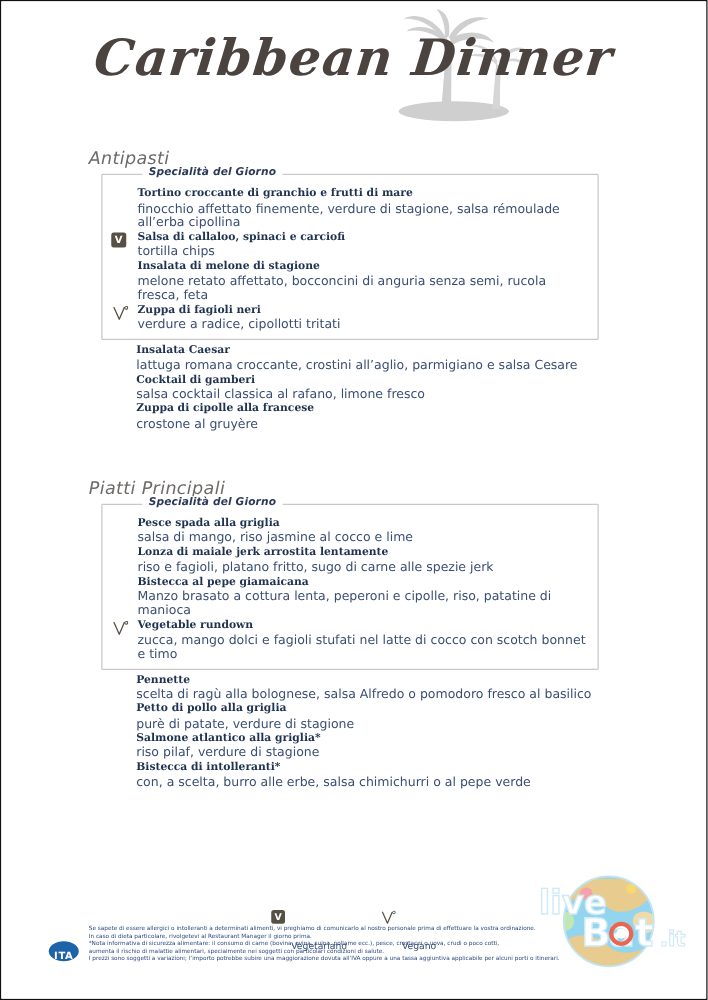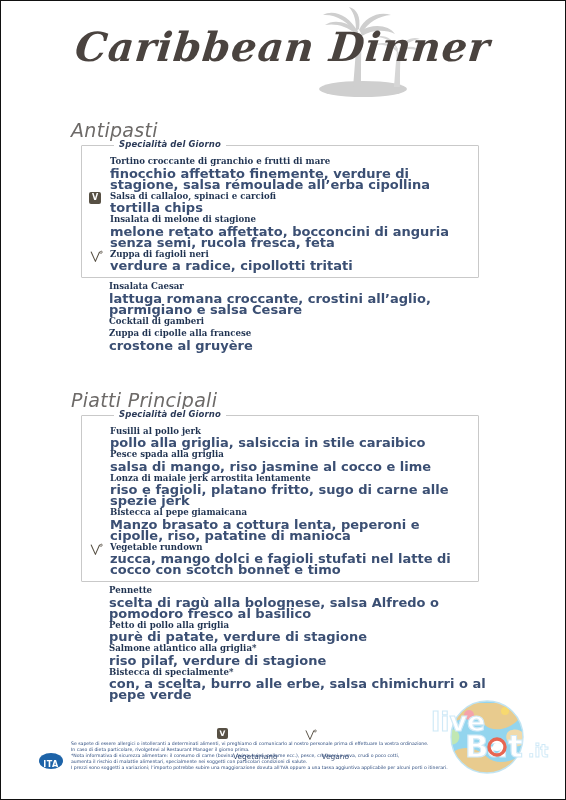--- a/index.html
+++ b/index.html
@@ -21,43 +21,43 @@
     transform:skewX(-6deg);
   }
   .palm-wrap{position:absolute;left:50%;margin-left:28px;top:6px;width:110px;height:92px;}
 
   
   .section{margin:0 72px 0 66px;}
   .section + .section{margin-top:38px;}
   .section-title{
     font-family:"DejaVu Sans",sans-serif;
     font-style:italic;font-weight:400;
-    font-size:19px;color:#6d6a68;letter-spacing:.3px;
+    font-size:14px;color:#6d6a68;letter-spacing:.3px;
     margin:0 0 4px 4px;
   }
   .special-box{
     border:1px solid #c9c9c9;border-radius:1px;
     margin:0 14px 0 14px;padding:10px 6px 5px 6px;position:relative;
   }
   .special-legend{
     position:absolute;top:-7px;left:32px;background:#fff;padding:0 5px;
     font-family:"DejaVu Sans",sans-serif;font-style:italic;font-weight:700;
     font-size:8.5px;color:#2b3a58;letter-spacing:.1px;white-space:nowrap;
   }
   .plain-list{margin:0 0 0 14px;padding:3px 6px 0 6px;}
 
   
   .dish{position:relative;padding-left:22px;margin-bottom:1px;}
   .dish .name{
     font-family:"DejaVu Serif",serif;font-weight:700;
     font-size:8.6px;color:#1f3250;line-height:11.5px;letter-spacing:0;
   }
   .dish .desc{
-    font-family:"DejaVu Sans",sans-serif;font-weight:700;
-    font-size:13px;color:#3b4f73;line-height:11px;letter-spacing:0;
+    font-family:"DejaVu Sans",sans-serif;font-weight:400;
+    font-size:10px;color:#3b4f73;line-height:11px;letter-spacing:0;
   }
   .badge{position:absolute;left:1px;top:1px;width:12px;height:12px;}
   .badge.veg{
     background:#575044;color:#fff;border-radius:2px;
     font-family:"DejaVu Sans",sans-serif;font-weight:700;font-size:8px;
     line-height:12px;text-align:center;
   }
   .badge.vegan{width:14px;height:14px;top:0;}
 
   
@@ -157,38 +157,35 @@
       </div>
     </div>
 
     <div class="plain-list">
       <div class="dish">
         <div class="name">Insalata Caesar</div>
         <div class="desc">lattuga romana croccante, crostini all’aglio, parmigiano e salsa Cesare</div>
       </div>
       <div class="dish">
         <div class="name">Cocktail di gamberi</div>
+        <div class="desc">salsa cocktail classica al rafano, limone fresco</div>
       </div>
       <div class="dish">
         <div class="name">Zuppa di cipolle alla francese</div>
         <div class="desc">crostone al gruyère</div>
       </div>
     </div>
   </div>
 
   <div class="section">
     <div class="section-title">Piatti Principali</div>
 
     <div class="special-box">
       <div class="special-legend">Specialità del Giorno</div>
 
-      <div class="dish">
-        <div class="name">Fusilli al pollo jerk</div>
-        <div class="desc">pollo alla griglia, salsiccia in stile caraibico</div>
-      </div>
       <div class="dish">
         <div class="name">Pesce spada alla griglia</div>
         <div class="desc">salsa di mango, riso jasmine al cocco e lime</div>
       </div>
       <div class="dish">
         <div class="name">Lonza di maiale jerk arrostita lentamente</div>
         <div class="desc">riso e fagioli, platano fritto, sugo di carne alle spezie jerk</div>
       </div>
       <div class="dish">
         <div class="name">Bistecca al pepe giamaicana</div>
@@ -213,21 +210,21 @@
       </div>
       <div class="dish">
         <div class="name">Petto di pollo alla griglia</div>
         <div class="desc">purè di patate, verdure di stagione</div>
       </div>
       <div class="dish">
         <div class="name">Salmone atlantico alla griglia*</div>
         <div class="desc">riso pilaf, verdure di stagione</div>
       </div>
       <div class="dish">
-        <div class="name">Bistecca di specialmente*</div>
+        <div class="name">Bistecca di intolleranti*</div>
         <div class="desc">con, a scelta, burro alle erbe, salsa chimichurri o al pepe verde</div>
       </div>
     </div>
   </div>
 
   <div class="legend-row">
     <div class="legend-item">
       <div class="legend-badge veg">V</div>
       <div class="lbl">Vegetariano</div>
     </div>

